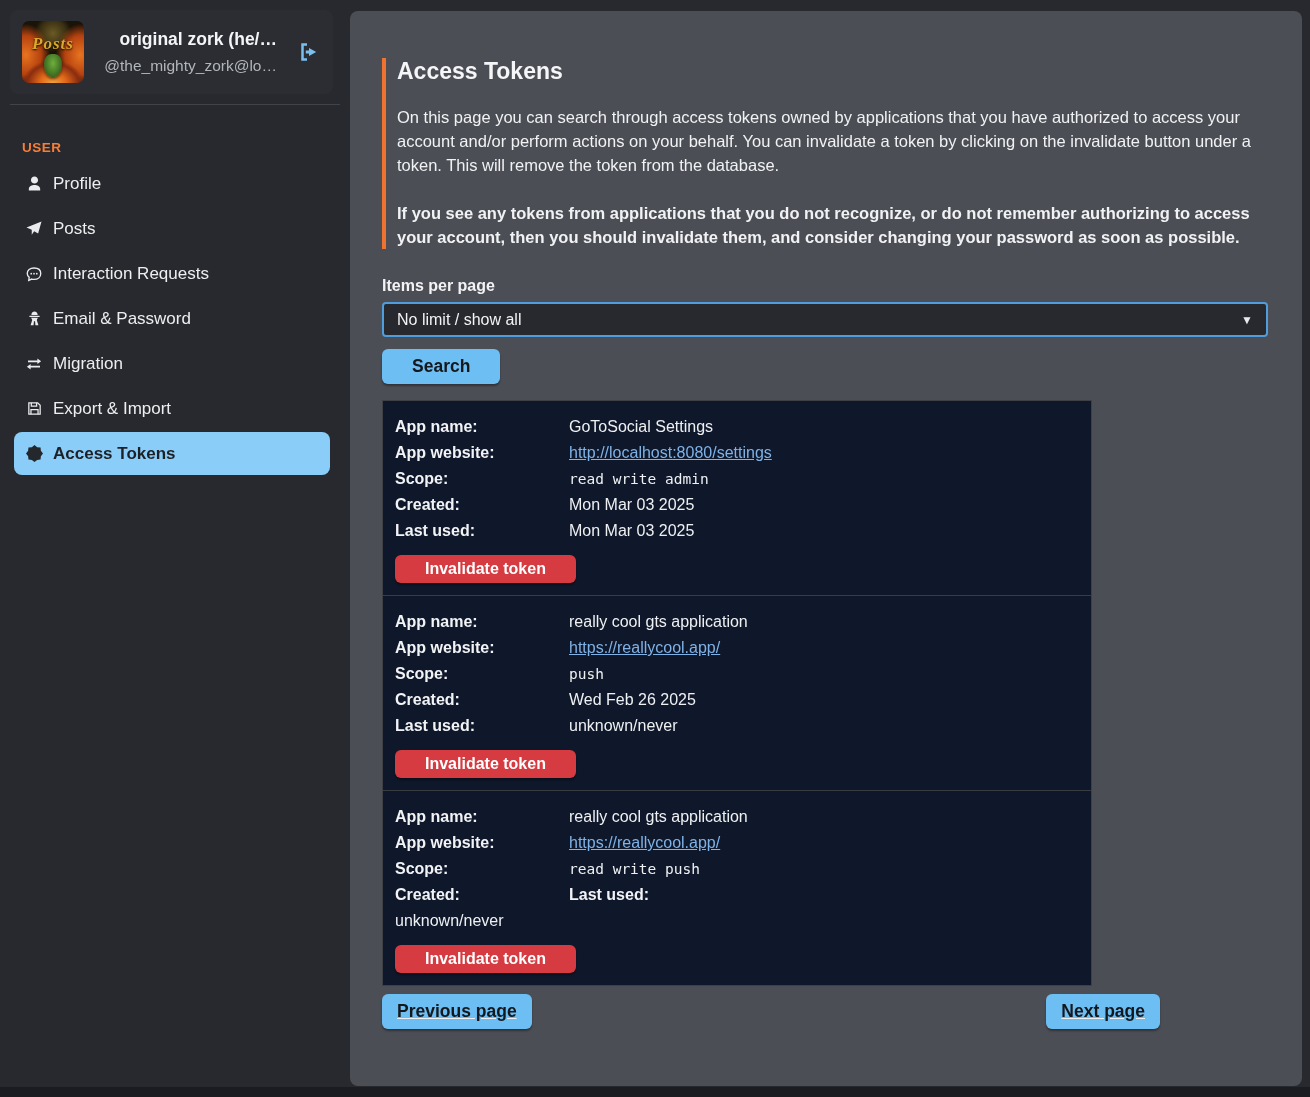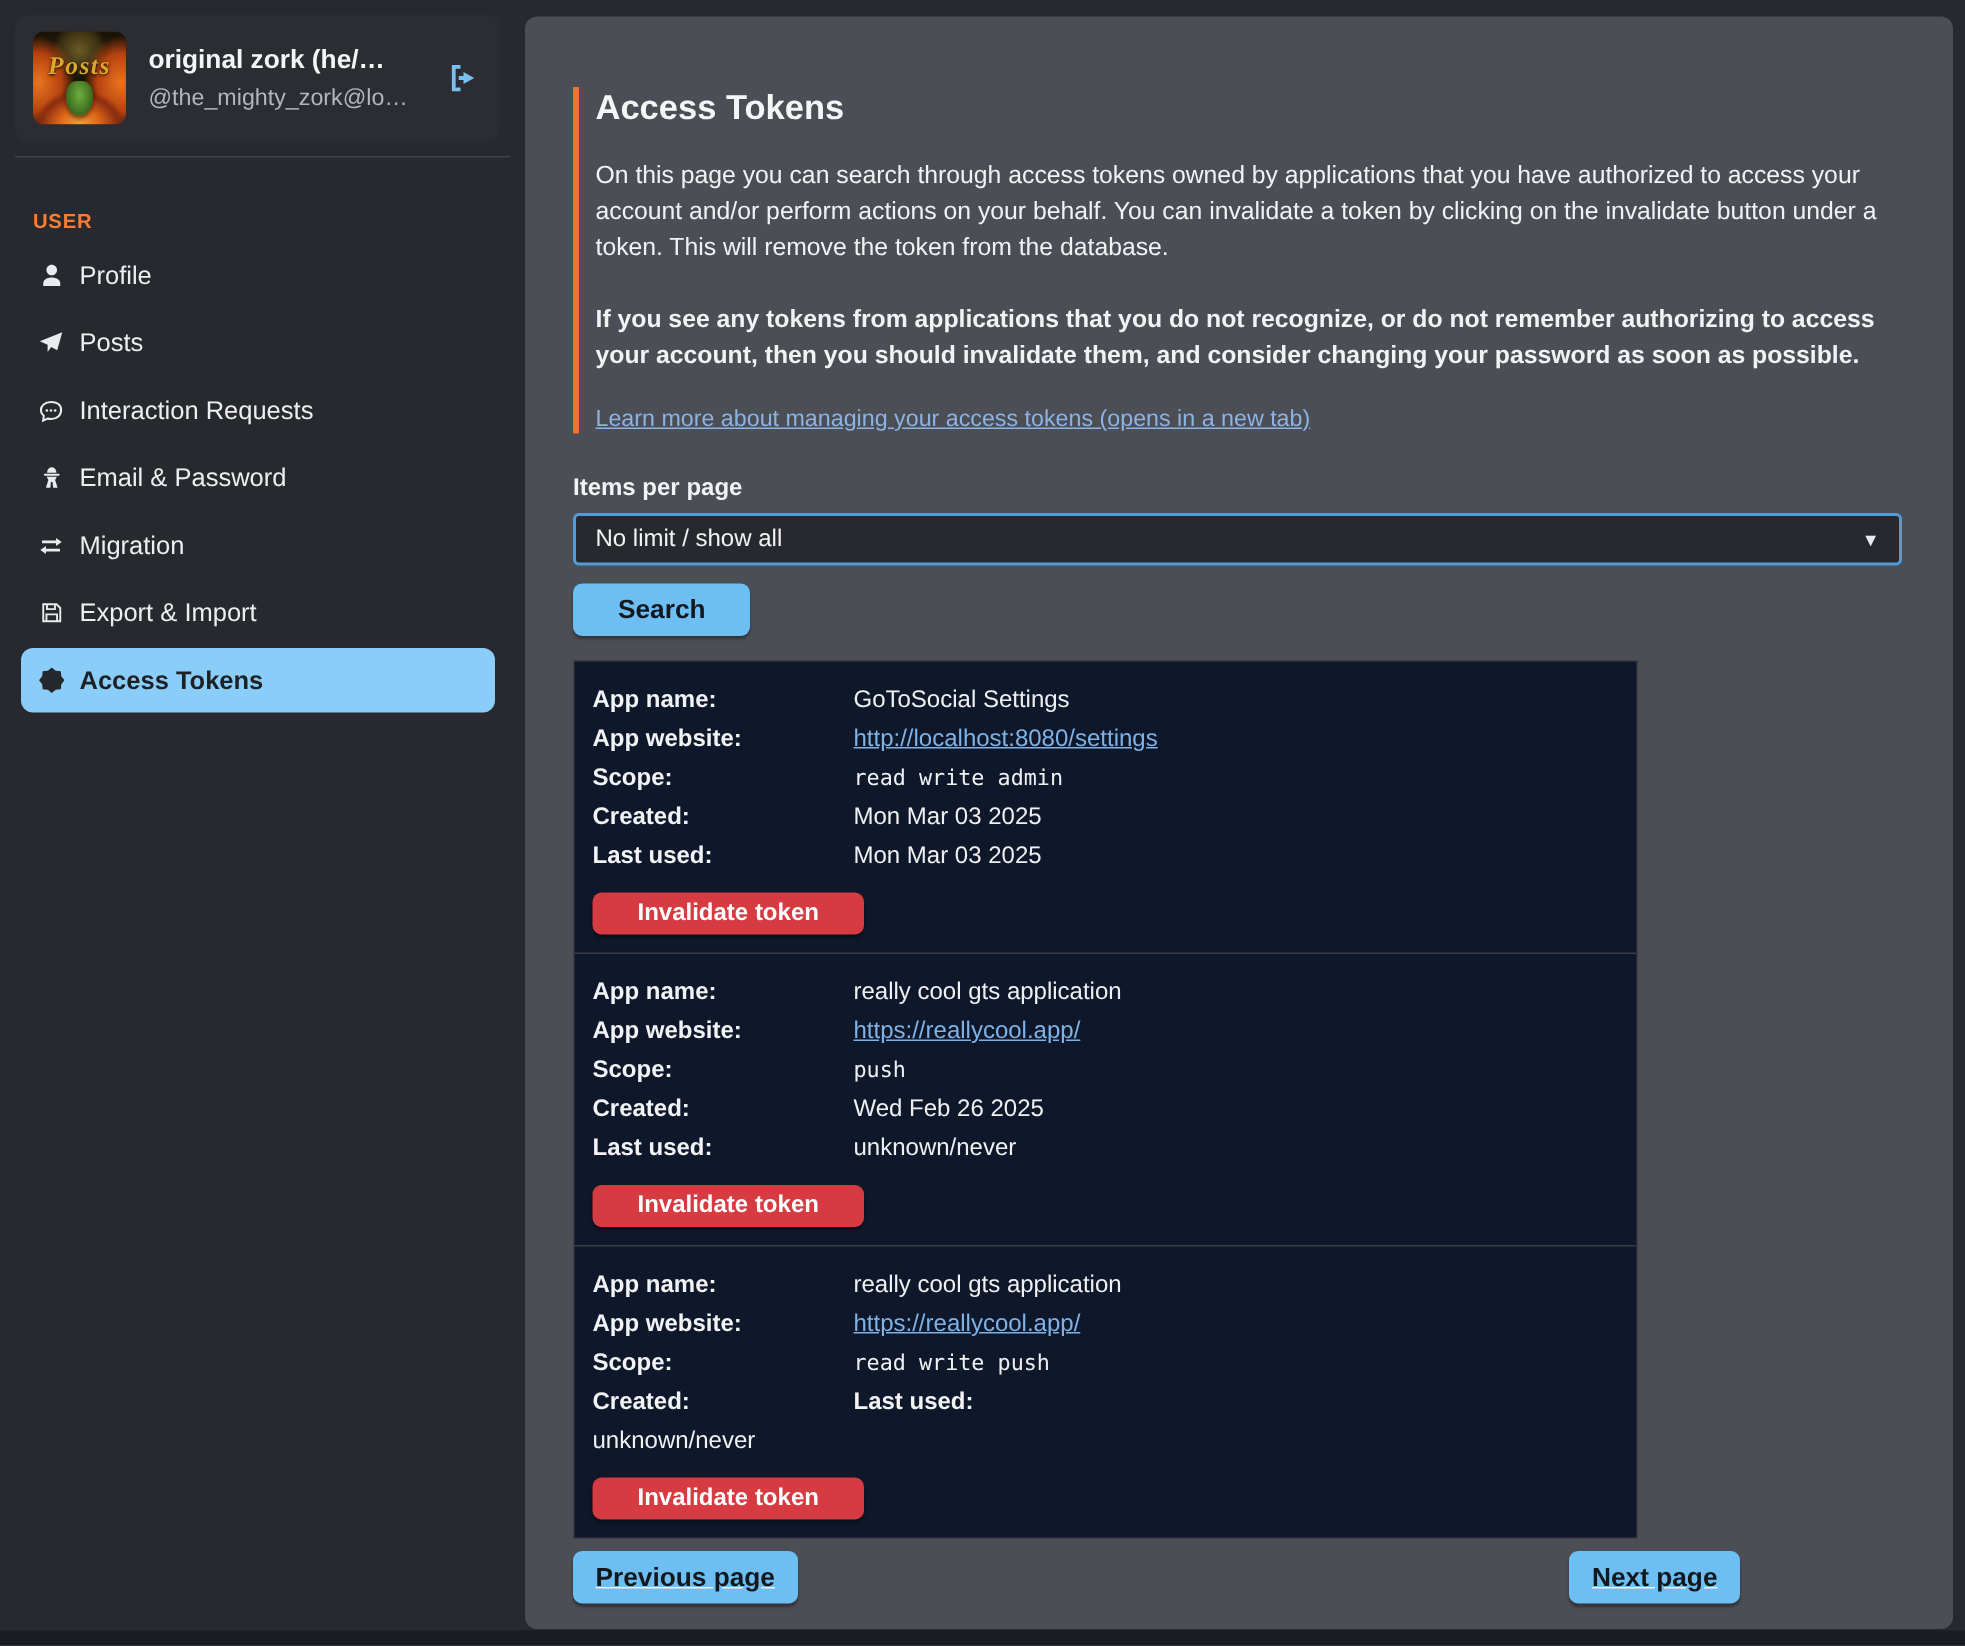--- a/index.html
+++ b/index.html
@@ -32,21 +32,21 @@
   .avatar .zork-text {
     position:absolute; top:13px; left:0; width:100%; text-align:center;
     font-family:"Liberation Serif", serif; font-weight:bold; font-style:italic;
     font-size:17px; color:#d9a82c; letter-spacing:1px; text-shadow:0 1px 2px #000;
   }
   .avatar .creature {
     position:absolute; left:50%; top:54%; width:18px; height:23px; margin-left:-9px;
     background:radial-gradient(ellipse at 50% 40%, #6fae3e, #35641c 75%);
     border-radius:40% 40% 50% 50%; box-shadow:0 2px 3px rgba(0,0,0,.5);
   }
-  .user-meta { display:flex; flex-direction:column; min-width:0; width:178px; }
+  .user-meta { display:flex; flex-direction:column; min-width:0; width:178px;align-items:flex-end; }
   .display-name { font-weight:bold; font-size:17.5px; color:#f4f5f6; white-space:nowrap; overflow:hidden; }
   .handle { font-size:15.5px; color:#b2b6bb; margin-top:7px; white-space:nowrap; overflow:hidden; }
   .logout { margin-left:auto; display:flex; align-items:center; cursor:pointer; }
 
   .sidebar-divider { border:none; border-top:1px solid #41434a; margin:10px 0 0 0; width:330px; }
 
   .section-label {
     color:#f97d33; font-weight:bold; font-size:13.5px; letter-spacing:.5px;
     margin:35px 0 6px 12px;
   }
@@ -211,21 +211,20 @@
 
     </div>
   </div>
 
   <div class="panel">
 
     <div class="header-block">
       <h1 class="page-title">Access Tokens</h1>
       <p class="intro-text">On this page you can search through access tokens owned by applications that you have authorized to access your account and/or perform actions on your behalf. You can invalidate a token by clicking on the invalidate button under a token. This will remove the token from the database.</p>
       <p class="warning-text">If you see any tokens from applications that you do not recognize, or do not remember authorizing to access your account, then you should invalidate them, and consider changing your password as soon as possible.</p>
-      <a class="link">Learn more about managing your access tokens (opens in a new tab)</a>
     </div>
 
     <div class="form-area">
       <div class="field-label">Items per page</div>
       <div class="select-box">
         <span class="select-value">No limit / show all</span>
         <span class="select-arrow">▼</span>
       </div>
       <button class="btn btn-blue search-btn">Search</button>
     </div>

